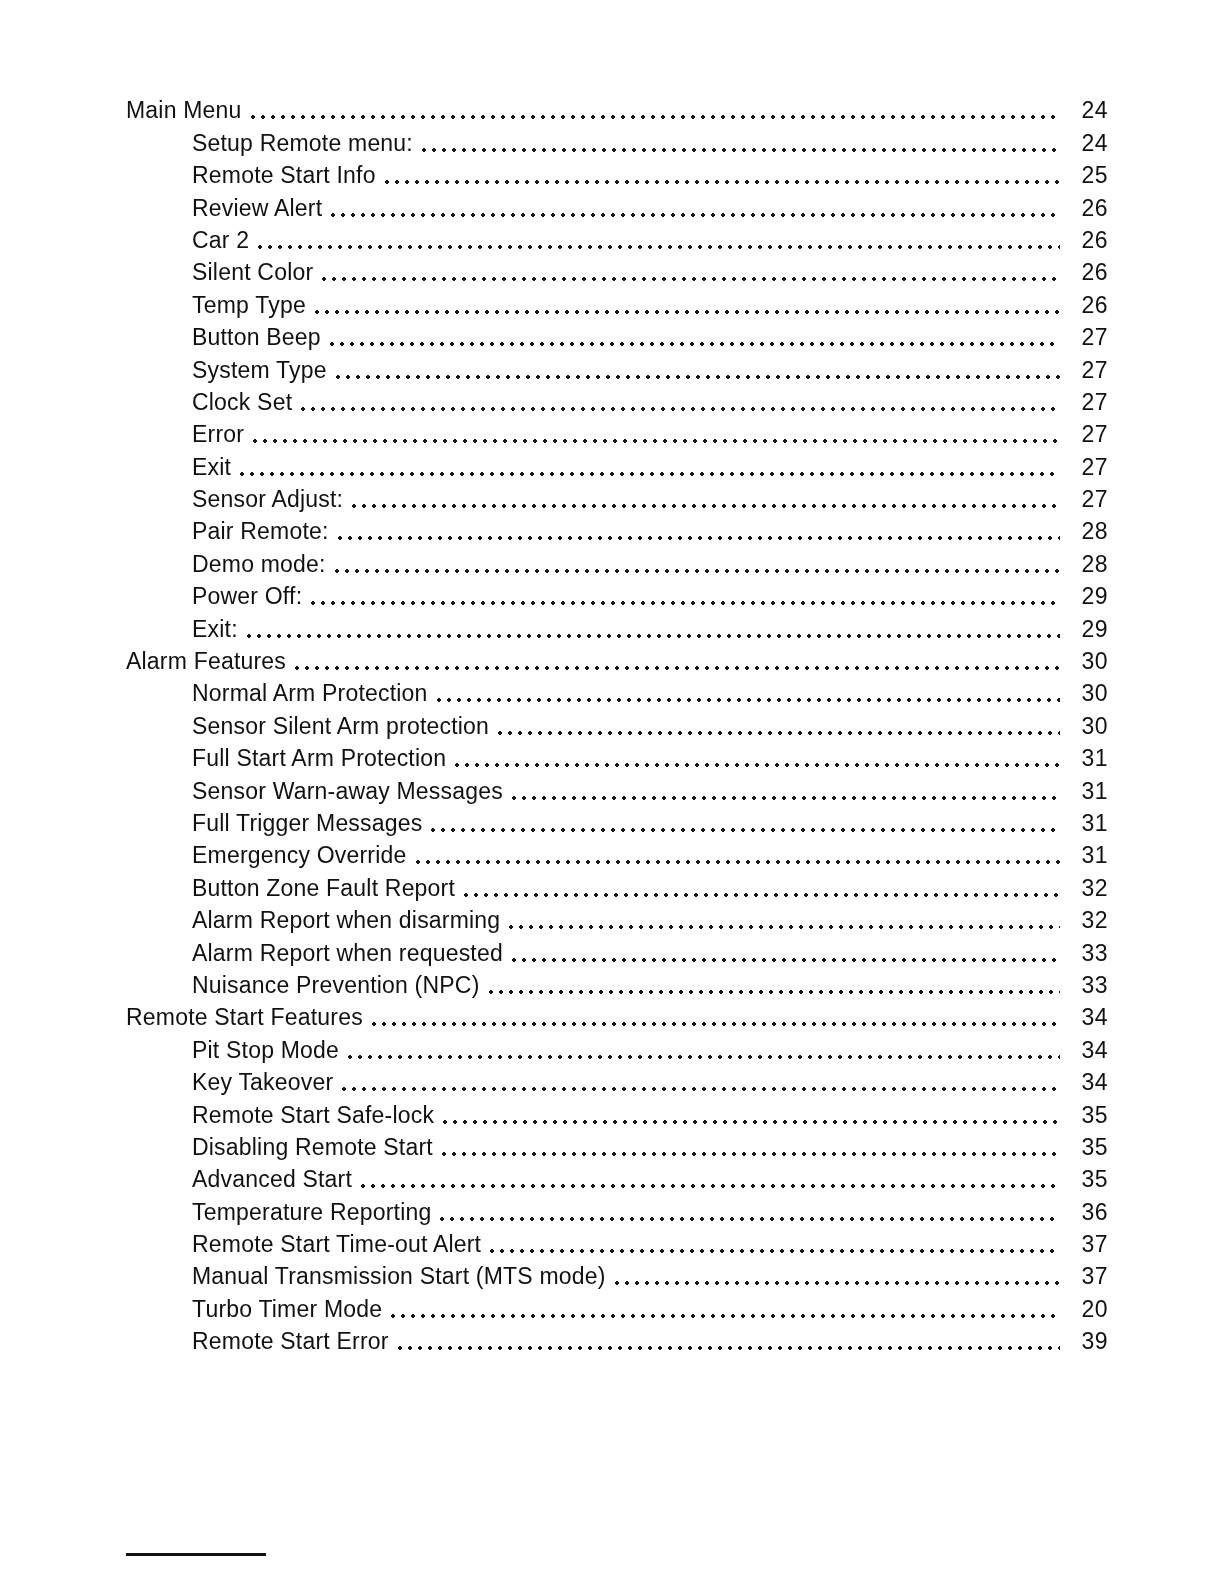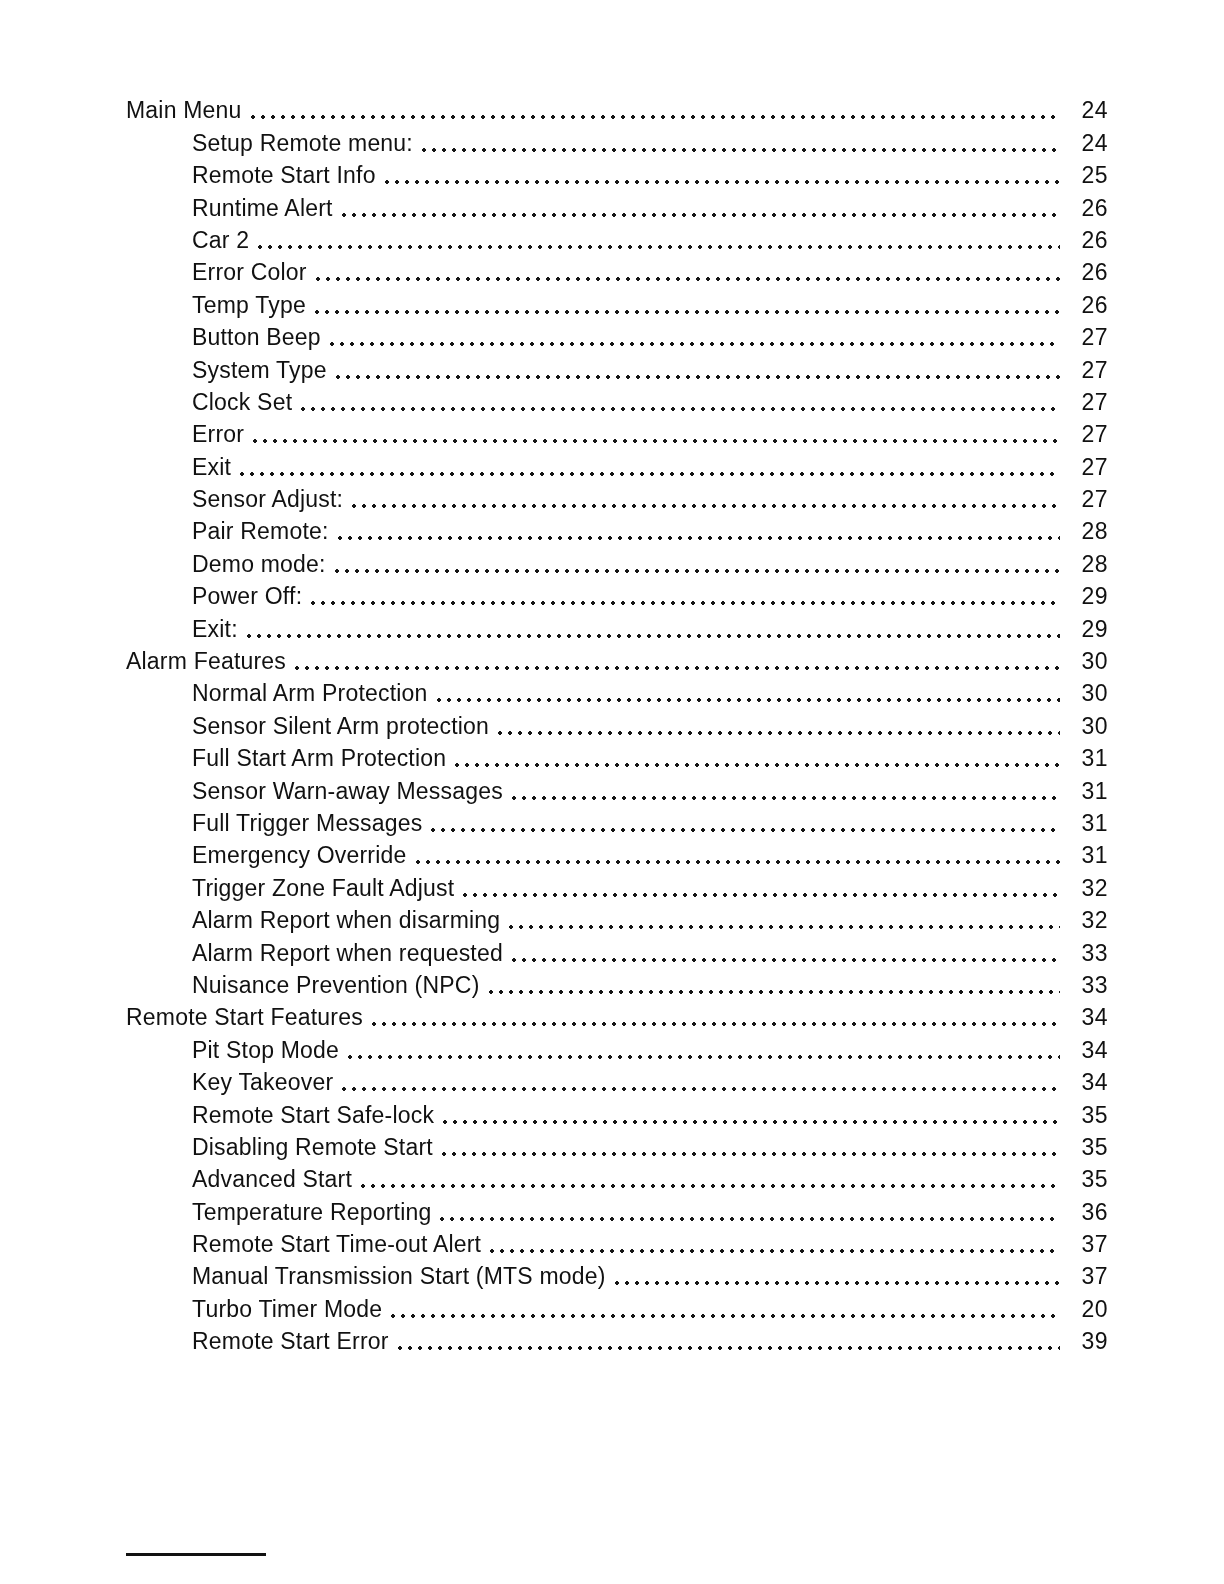--- a/index.html
+++ b/index.html
@@ -73,31 +73,31 @@
         <span class="title">Setup Remote menu:</span>
         <span class="leader"></span>
         <span class="pagenum">24</span>
       </div>
       <div class="toc-row level-1">
         <span class="title">Remote Start Info</span>
         <span class="leader"></span>
         <span class="pagenum">25</span>
       </div>
       <div class="toc-row level-1">
-        <span class="title">Runtime Alert</span>
+        <span class="title">Review Alert</span>
         <span class="leader"></span>
         <span class="pagenum">26</span>
       </div>
       <div class="toc-row level-1">
         <span class="title">Car 2</span>
         <span class="leader"></span>
         <span class="pagenum">26</span>
       </div>
       <div class="toc-row level-1">
-        <span class="title">Error Color</span>
+        <span class="title">Silent Color</span>
         <span class="leader"></span>
         <span class="pagenum">26</span>
       </div>
       <div class="toc-row level-1">
         <span class="title">Temp Type</span>
         <span class="leader"></span>
         <span class="pagenum">26</span>
       </div>
       <div class="toc-row level-1">
         <span class="title">Button Beep</span>
@@ -178,21 +178,21 @@
         <span class="title">Full Trigger Messages</span>
         <span class="leader"></span>
         <span class="pagenum">31</span>
       </div>
       <div class="toc-row level-1">
         <span class="title">Emergency Override</span>
         <span class="leader"></span>
         <span class="pagenum">31</span>
       </div>
       <div class="toc-row level-1">
-        <span class="title">Trigger Zone Fault Adjust</span>
+        <span class="title">Button Zone Fault Report</span>
         <span class="leader"></span>
         <span class="pagenum">32</span>
       </div>
       <div class="toc-row level-1">
         <span class="title">Alarm Report when disarming</span>
         <span class="leader"></span>
         <span class="pagenum">32</span>
       </div>
       <div class="toc-row level-1">
         <span class="title">Alarm Report when requested</span>

